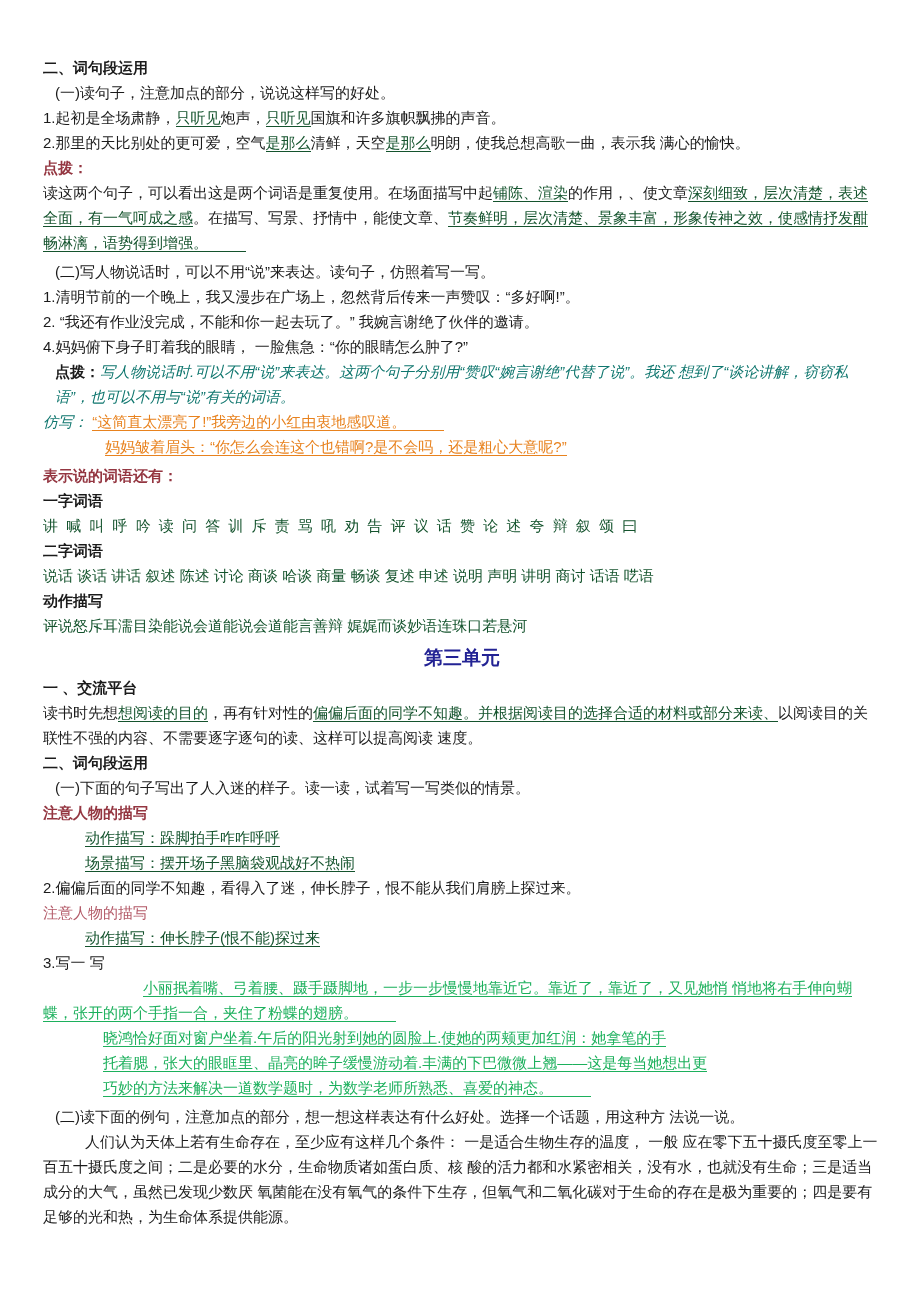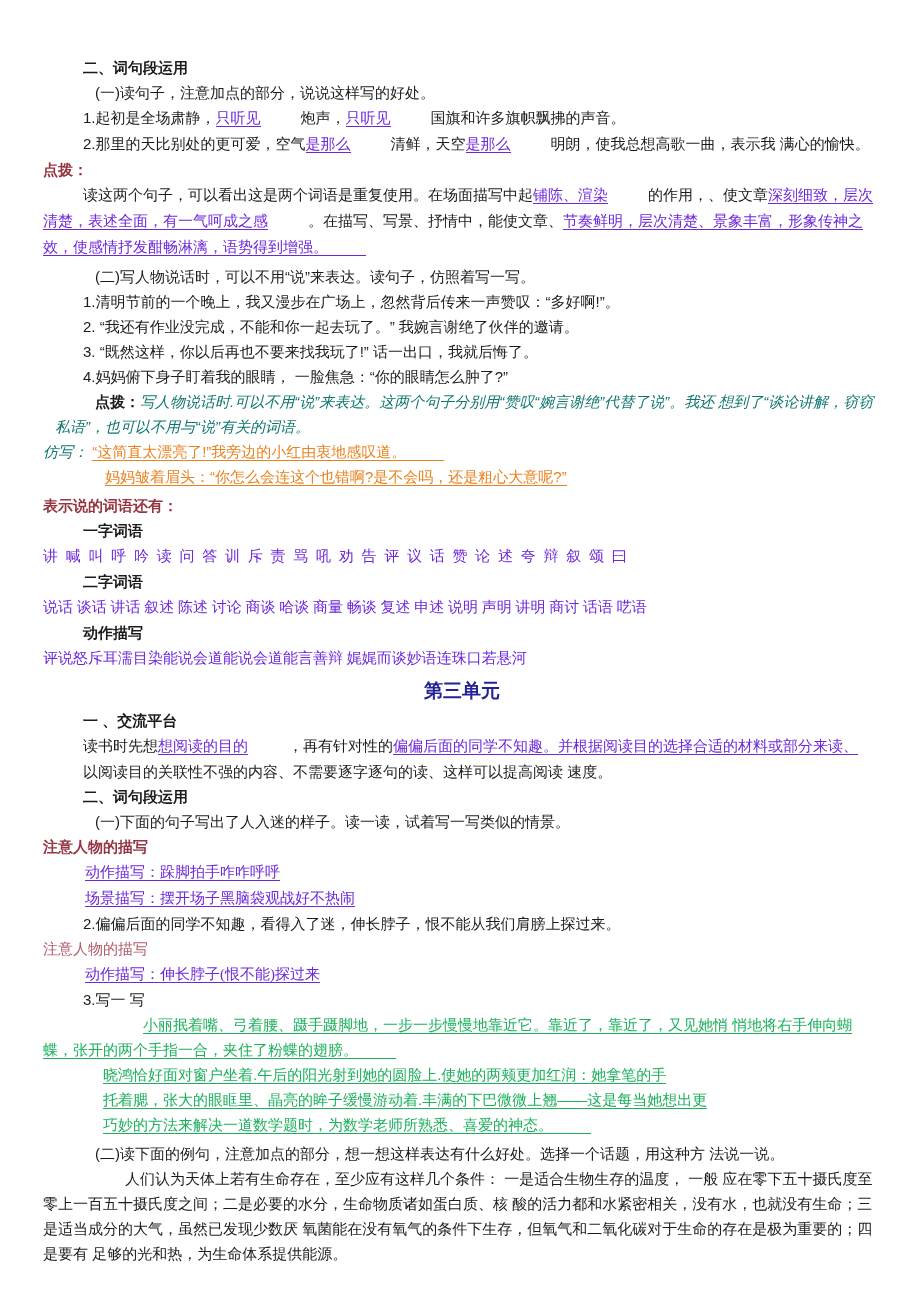--- a/index.html
+++ b/index.html
@@ -3,22 +3,22 @@
 <meta charset="utf-8">
 <style>
   html,body{margin:0;padding:0;background:#ffffff;}
   body{font-family:"Liberation Sans","DejaVu Sans",sans-serif;}
   #page{width:917px;min-height:1289px;box-sizing:border-box;padding:55px 36px 20px 43px;background:#fff;}
   .para{margin:0;line-height:25px;font-size:15px;color:#1b1b1b;word-break:break-all;}
   .seg{white-space:pre-wrap;}
   .b{font-weight:bold;}
   .u{border-bottom:1px solid currentColor;}
   .ext{padding-right:38px;}
-  .c-k{color:#1b1b1b;margin-left:40px;}
-  .c-r{color:#6d28d9;font-family:Liberation Serif, serif;}
+  .c-k{color:#1b1b1b;}
+  .c-r{color:#14532d;}
   .c-m{color:#943641;}
   .c-p{color:#0f766e;font-style:italic;}
   .c-o{color:#e8821e;}
   .c-g{color:#1cb05c;}
   .c-n{color:#232394;}
   .c-rose{color:#b35a68;}
   .i1{padding-left:12px;}
   .ind-quote{padding-left:62px;}
   .ind-red{padding-left:42px;}
   .unit{text-align:center;font-size:19px;line-height:30px;margin:5px 0 2px;}
@@ -35,21 +35,20 @@
   <main id="doc">
       <p class="para"><span class="seg c-k b">二、词句段运用</span></p>
       <p class="para i1"><span class="seg c-k">(一)读句子，注意加点的部分，说说这样写的好处。</span></p>
       <p class="para"><span class="seg c-k">1.起初是全场肃静，</span><span class="seg c-r u">只听见</span><span class="seg c-k">炮声，</span><span class="seg c-r u">只听见</span><span class="seg c-k">国旗和许多旗帜飘拂的声音。</span></p>
       <p class="para"><span class="seg c-k">2.那里的天比别处的更可爱，空气</span><span class="seg c-r u">是那么</span><span class="seg c-k">清鲜，天空</span><span class="seg c-r u">是那么</span><span class="seg c-k">明朗，使我总想高歌一曲，表示我 满心的愉快。</span></p>
       <p class="para"><span class="seg c-m b">点拨：</span></p>
       <p class="para"><span class="seg c-k">读这两个句子，可以看出这是两个词语是重复使用。在场面描写中起</span><span class="seg c-r u">铺陈、渲染</span><span class="seg c-k">的作用，、使文章</span><span class="seg c-r u">深刻细致，层次清楚，表述全面，有一气呵成之感</span><span class="seg c-k">。在描写、写景、抒情中，能使文章、</span><span class="seg c-r u ext">节奏鲜明，层次清楚、景象丰富，形象传神之效，使感情抒发酣畅淋漓，语势得到增强。</span></p>
       <p class="para i1 mt"><span class="seg c-k">(二)写人物说话时，可以不用“说”来表达。读句子，仿照着写一写。</span></p>
       <p class="para"><span class="seg c-k">1.清明节前的一个晚上，我又漫步在广场上，忽然背后传来一声赞叹：“多好啊!”。</span></p>
       <p class="para"><span class="seg c-k">2. “我还有作业没完成，不能和你一起去玩了。” 我婉言谢绝了伙伴的邀请。</span></p>
-      <p class="para"><span class="seg c-k">3. “既然这样，你以后再也不要来找我玩了!” 话一出口，我就后悔了。</span></p>
       <p class="para"><span class="seg c-k">4.妈妈俯下身子盯着我的眼睛， 一脸焦急：“你的眼睛怎么肿了?”</span></p>
       <p class="para i1"><span class="seg c-k b">点拨：</span><span class="seg c-p">写人物说话时.可以不用“说”来表达。这两个句子分别用“赞叹“婉言谢绝”代替了说”。我还 想到了“谈论讲解，窃窃私语”，也可以不用与“说”有关的词语。</span></p>
       <p class="para"><span class="seg c-p">仿写： </span><span class="seg c-o u ext">“这简直太漂亮了!”我旁边的小红由衷地感叹道。</span></p>
       <p class="para ind-quote"><span class="seg c-o u">妈妈皱着眉头：“你怎么会连这个也错啊?是不会吗，还是粗心大意呢?”</span></p>
       <p class="para mt"><span class="seg c-m b">表示说的词语还有：</span></p>
       <p class="para"><span class="seg c-k b">一字词语</span></p>
       <p class="para spread"><span class="seg c-r">讲 喊 叫 呼 吟 读 问 答 训 斥 责 骂 吼 劝 告 评 议 话 赞 论 述 夸 辩 叙 颂 曰</span></p>
       <p class="para"><span class="seg c-k b">二字词语</span></p>
       <p class="para"><span class="seg c-r">说话 谈话 讲话 叙述 陈述 讨论 商谈 哈谈 商量 畅谈 复述 申述 说明 声明 讲明 商讨 话语 呓语</span></p>
       <p class="para"><span class="seg c-k b">动作描写</span></p>

